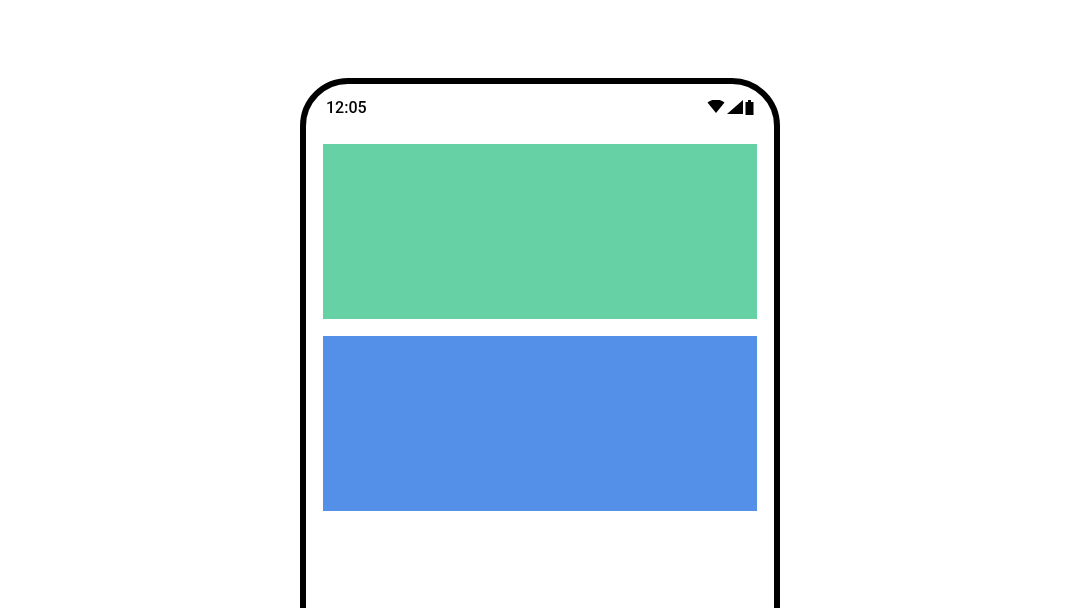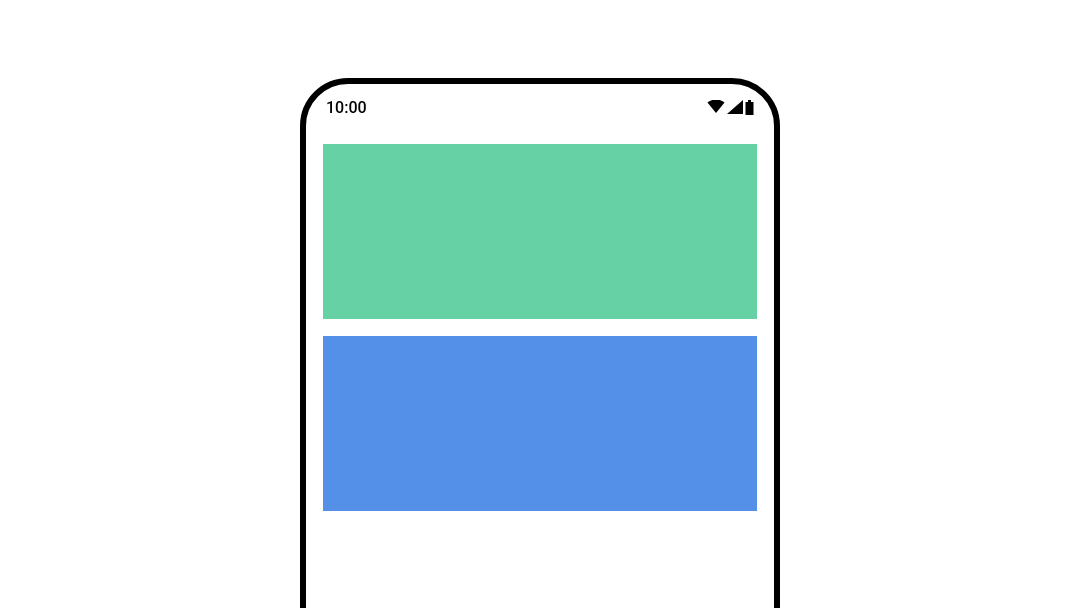--- a/index.html
+++ b/index.html
@@ -72,21 +72,21 @@
 
     .block-b {
       background: #5490e7;
     }
   </style>
 </head>
 <body>
 
 <div class="phone-frame">
   <div class="status-bar">
-    <span class="status-time">10:00</span>
+    <span class="status-time">12:05</span>
     <span class="status-icons">
       <svg width="18" height="14" viewBox="0 0 18 14">
         <path d="M9 13 L0.5 2.5 C3 0.5 6 -0.5 9 -0.5 C12 -0.5 15 0.5 17.5 2.5 Z" fill="#000000"></path>
       </svg>
       <svg width="16" height="14" viewBox="0 0 16 14">
         <path d="M0 14 L16 14 L16 0 Z" fill="#000000"></path>
       </svg>
       <svg width="9" height="15" viewBox="0 0 9 15">
         <rect x="3" y="0" width="3" height="2" fill="#000000"></rect>
         <rect x="0.5" y="2" width="8" height="13" fill="#000000"></rect>

